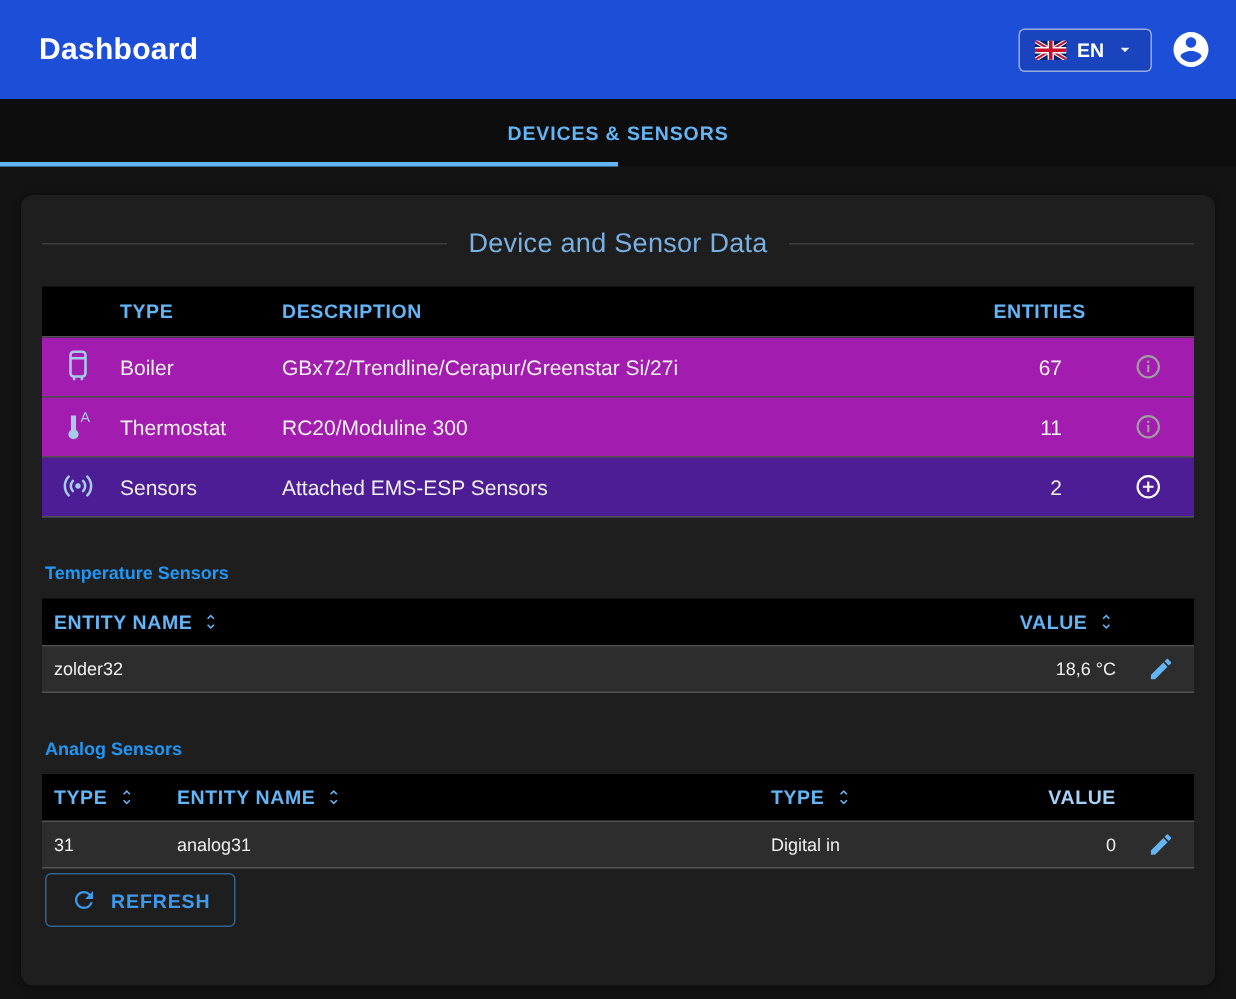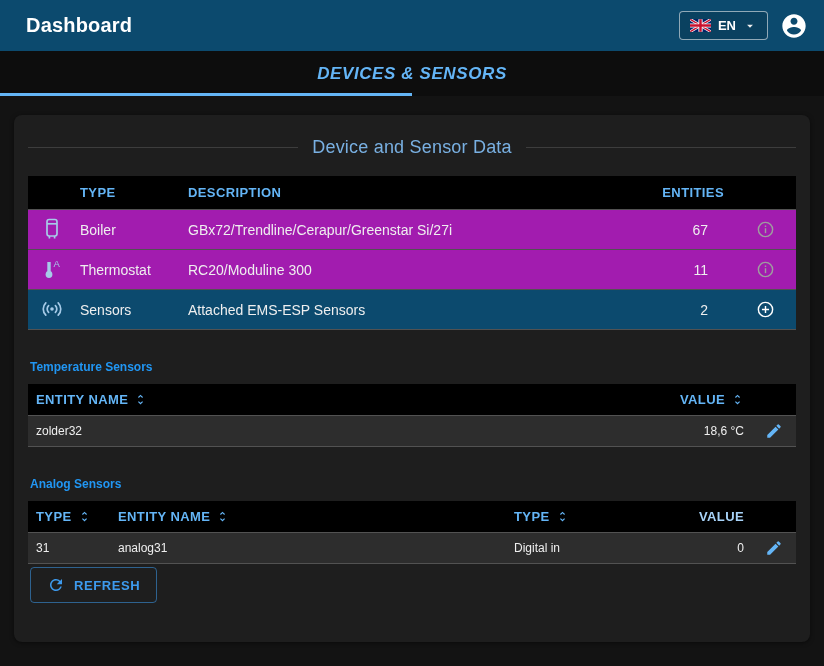--- a/index.html
+++ b/index.html
@@ -6,22 +6,22 @@
   html, body { width: 824px; height: 666px; overflow: hidden; }
   body {
     font-family: "Liberation Sans", sans-serif;
     background: #131313;
     color: #f2f2f2;
     -webkit-font-smoothing: antialiased;
   }
 
   
   .appbar {
-    height: 51px;
-    background: #0c4a6e;
+    height: 66px;
+    background: #1d4ed8;
     display: flex;
     align-items: center;
     justify-content: space-between;
     padding: 0 16px 0 26px;
   }
   .appbar h1 { font-size: 20px; font-weight: bold; color: #fff; letter-spacing: .2px; }
   .appbar-right { display: flex; align-items: center; gap: 12px; }
   .lang-btn {
     display: inline-flex; align-items: center; gap: 7px;
     background: rgba(0,0,0,0.12);
@@ -36,22 +36,22 @@
 
   
   .tabbar {
     position: relative;
     height: 45px;
     background: #0d0d0d;
     display: flex;
   }
   .tab {
     flex: 1; display: flex; align-items: center; justify-content: center;
-    font-size: 17px; font-weight: bold; letter-spacing: .6px;
-    color: #d8d8d8; cursor: pointer; font-style: italic;
+    font-size: 13px; font-weight: bold; letter-spacing: .6px;
+    color: #d8d8d8; cursor: pointer;
   }
   .tab.active { color: #64b5f6; }
   .tab-indicator {
     position: absolute; left: 0; bottom: 0;
     width: 50%; height: 3px; background: #64b5f6;
   }
 
   
   .content { height: 560px; padding: 19px 14px 26px; }
   .card {
@@ -85,21 +85,21 @@
   .num { text-align: right; }
   tbody tr { border-bottom: 1px solid #525252; }
   thead tr { border-bottom: 1px solid #525252; }
 
   
   .devices-table col.c-icon   { width: 44px; }
   .devices-table col.c-type   { width: 108px; }
   .devices-table col.c-ent    { width: 96px; }
   .devices-table col.c-action { width: 62px; }
   .devices-table tbody tr { background: #a21caf; cursor: pointer; }
-  .devices-table tbody tr.selected { background: #0c4a6e; }
+  .devices-table tbody tr.selected { background: #4c1d95; }
   .devices-table td.cell-icon { padding: 7px 0 5px 12px; }
   .devices-table td.cell-action { text-align: center; padding: 6px 8px 4px; }
   .devices-table th.num { padding-right: 10px; }
   .devices-table td.num { padding-right: 26px; }
 
   
   .sensor-table { margin-top: 2px; }
   .sensor-table tbody tr { background: #2d2d2d; }
   .sensor-table td { font-size: 12px; padding: 8px 8px; }
   .sensor-table th { padding: 8px 8px; }

